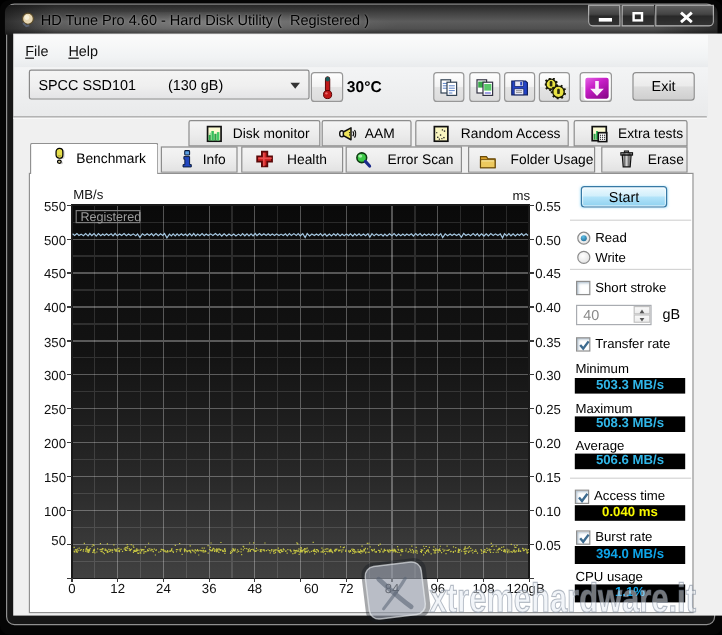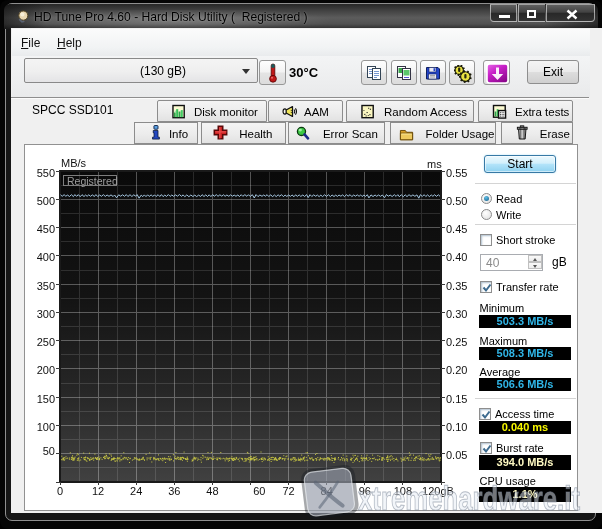--- a/index.html
+++ b/index.html
@@ -26,21 +26,21 @@
 
 #client{position:absolute;left:11px;top:28px;width:596px;height:485px;background:#f0f0f0;}
 
 #menurow{position:absolute;left:1px;top:1px;width:578px;height:27px;
 background:linear-gradient(180deg,#fbfbfb,#f1f3f4 70%,#e9ebed);}
 .menu{position:absolute;top:8px;font-size:12px;color:#111;}
 #toolrow{position:absolute;left:1px;top:28px;width:578px;height:41px;
 background:linear-gradient(180deg,#f3f4f5,#e9eaeb);}
 #combo{position:absolute;left:13px;top:30px;width:234px;height:25px;border:1px solid #898989;border-radius:2px;
 background:linear-gradient(180deg,#f4f4f4,#efefef 55%,#e4e4e6);font-size:12px;color:#000;}
-#combo .t1{position:absolute;left:7px;top:5px;margin-top:39px;}
+#combo .t1{position:absolute;left:7px;top:5px;}
 #combo .t2{position:absolute;left:115px;top:5px;}
 #combo .arr{position:absolute;right:7px;top:10px;width:0;height:0;
 border-left:4px solid transparent;border-right:4px solid transparent;border-top:5px solid #333;}
 .tb{position:absolute;top:32px;height:25px;border:1px solid #979797;border-radius:3px;
 background:linear-gradient(180deg,#fefefe,#f3f3f3 48%,#e4e4e4 52%,#dcdcdc);}
 #temp{left:248px;width:27px;}
 #degc{position:absolute;left:278px;top:37px;font-size:13px;font-weight:bold;color:#000;}
 #tb1{left:350px;width:26px}
 #tb2{left:380px;width:26px}
 #tb3{left:409px;width:26px}
@@ -83,21 +83,21 @@
 #spin .bu{position:absolute;right:0.5px;width:14px;height:7px;border:1px solid #c0c0c0;
 background:linear-gradient(180deg,#f9f9f9,#ececec);}
 #spin .bu.up{top:0.5px}#spin .bu.dn{top:7.5px}
 #spin .bu::after{content:"";position:absolute;left:4.5px;width:0;height:0;
 border-left:2.5px solid transparent;border-right:2.5px solid transparent;}
 #spin .bu.up::after{top:2px;border-bottom:3px solid #555;}
 #spin .bu.dn::after{top:2px;border-top:3px solid #555;}
 .vbox{position:absolute;left:468px;width:92px;height:13px;background:#000;
 font-size:11px;font-weight:bold;text-align:center;line-height:13px;}
 .vbox.big{height:15px;line-height:15px;}
-.cyan{color:#30b6e8}.yel{color:#f8f800}.wht{color:#fef9c3}
+.cyan{color:#30b6e8}.yel{color:#f8f800}.wht{color:#0ea5e9}
 
 #wmark{position:absolute;left:0;top:0;width:602px;height:529px;z-index:40;}
 </style></head><body>
 <div id="aa" style="filter:blur(0px)">
 <div id="win"></div>
 <div id="frame"></div>
 <div id="tbar">
       <div id="tglow"></div>
     </div>
 <svg class="abs" style="left:17px;top:10px" width="12" height="13" viewBox="0 0 12 13">
@@ -291,20 +291,32 @@
               <stop offset="1" stop-color="#c8c8c8"></stop>
             </linearGradient>
           </defs>
 <rect x="5" y="0.9" width="4" height="2" fill="#888" stroke="#111" stroke-width="0.9"></rect>
 <rect x="1.7" y="2.6" width="11" height="2.2" fill="url(#mtl)" stroke="#111" stroke-width="1.1"></rect>
 <path d="M3 4.8 L3.9 15.9 h6.6 L11.4 4.8 z" fill="url(#mtl)" stroke="#111" stroke-width="1.1"></path>
         </svg>
         <span class="tx" style="left:38px;top:4.5px">Erase</span>
       </div>
 <div id="pane"></div>
+<div id="seltab">
+        <svg class="ic" width="14" height="18" viewBox="0 0 14 18" xmlns="http://www.w3.org/2000/svg">
+<g fill="#b0b0b0" opacity="0.55" transform="translate(1.8,0.9)">
+<rect x="2" y="1" width="6.6" height="9.6" rx="3.2"></rect>
+            <ellipse cx="5.2" cy="14" rx="1.8" ry="1.5"></ellipse>
+          </g>
+<rect x="2" y="1" width="6.6" height="9.6" rx="3.2" fill="#e6de4a" stroke="#000" stroke-width="1.2"></rect>
+<path d="M3.6 8.3h3.4" stroke="#9a9440" stroke-width="0.9"></path>
+<ellipse cx="5.2" cy="14" rx="1.8" ry="1.5" fill="#d6cf9a" stroke="#000" stroke-width="1.2"></ellipse>
+        </svg>
+        <span class="tx">Benchmark</span>
+      </div>
 <svg id="chart" viewBox="24 144 554 367" xmlns="http://www.w3.org/2000/svg">
 <defs>
           <linearGradient id="plotg" x1="0" y1="0" x2="0" y2="1">
 <stop offset="0" stop-color="#0a0a0a"></stop>
             <stop offset="0.40" stop-color="#131313"></stop>
 <stop offset="0.70" stop-color="#262626"></stop>
             <stop offset="1" stop-color="#414141"></stop>
           </linearGradient>
         </defs>
 <rect x="60" y="171" width="381" height="311" fill="url(#plotg)"></rect>

